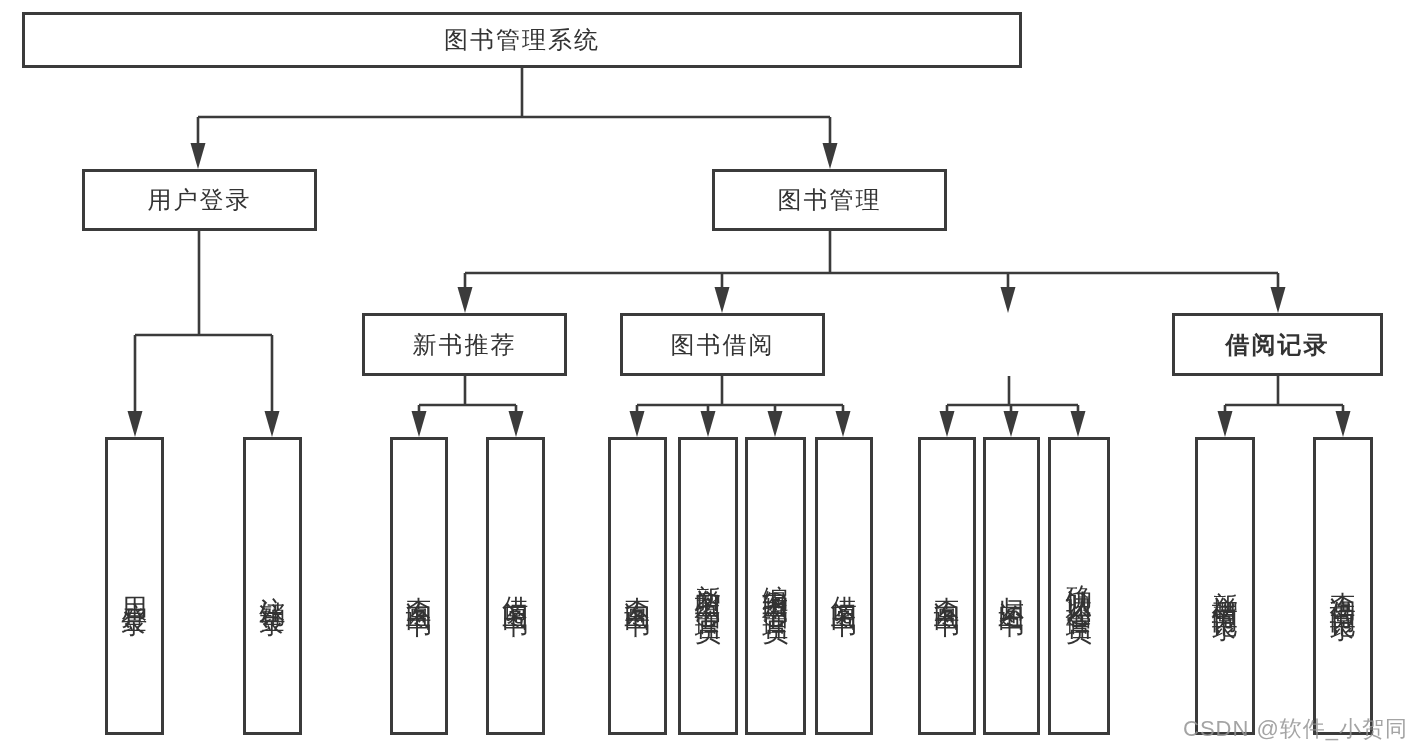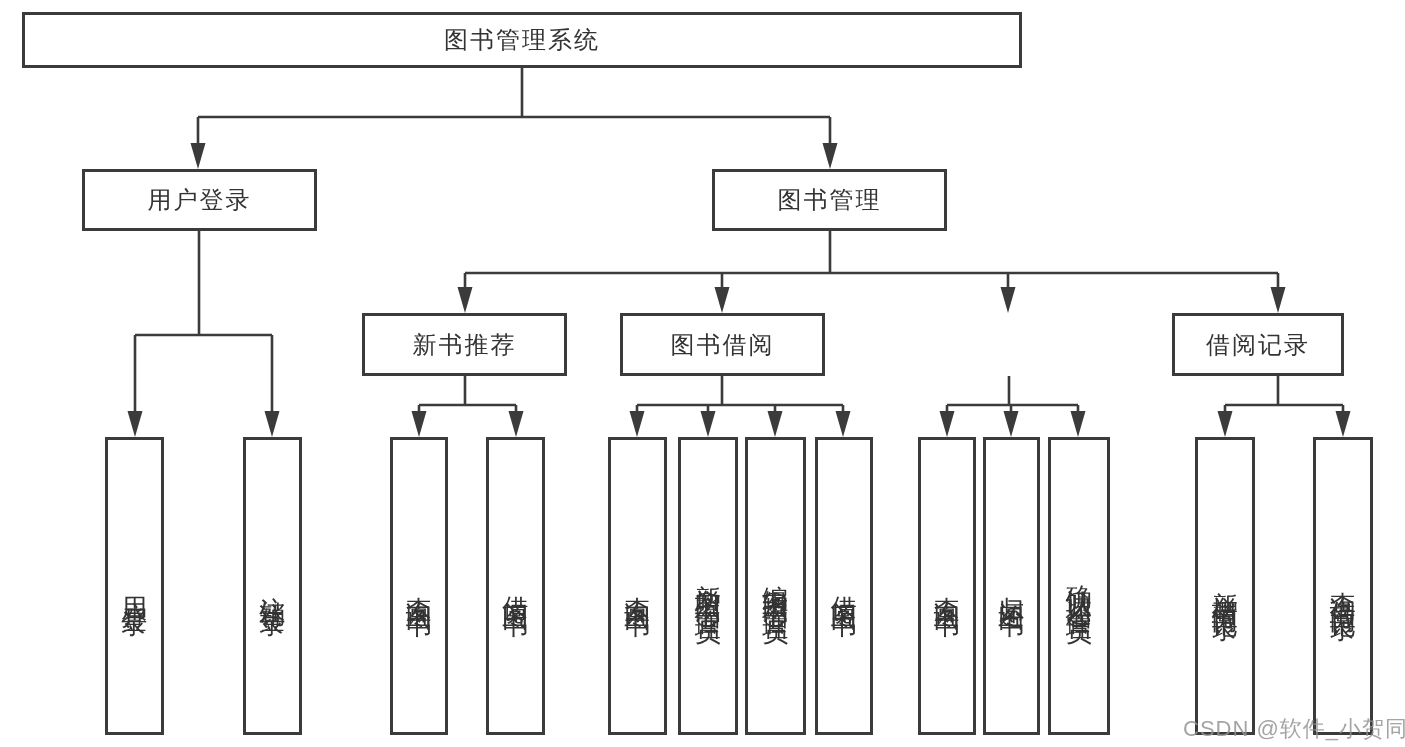--- a/index.html
+++ b/index.html
@@ -40,21 +40,21 @@
     letter-spacing: 5px;
     line-height: 1.1;
   }
   
   .n-root   { left: 22px;   top: 12px;  width: 1000px; height: 56px; }
   .n-l2-1   { left: 82px;   top: 169px; width: 235px;  height: 62px; }
   .n-l2-2   { left: 712px;  top: 169px; width: 235px;  height: 62px; }
   .n-l3-1   { left: 362px;  top: 313px; width: 205px;  height: 63px; }
   .n-l3-2   { left: 620px;  top: 313px; width: 205px;  height: 63px; }
   .n-l3-3   { left: 902px;  top: 313px; width: 213px;  height: 63px; }
-  .n-l3-4   { left: 1172px; top: 313px; width: 172px;  height: 63px; }
+  .n-l3-4   { left: 1172px; top: 313px; width: 211px;  height: 63px; font-weight: bold; }
   .n-lf-1   { left: 105px;  width: 59px; }
   .n-lf-2   { left: 243px;  width: 59px; }
   .n-lf-3   { left: 390px;  width: 58px; }
   .n-lf-4   { left: 486px;  width: 59px; }
   .n-lf-5   { left: 608px;  width: 59px; }
   .n-lf-6   { left: 678px;  width: 60px; }
   .n-lf-7   { left: 745px;  width: 61px; }
   .n-lf-8   { left: 815px;  width: 58px; }
   .n-lf-9   { left: 918px;  width: 58px; }
   .n-lf-10  { left: 983px;  width: 57px; }

